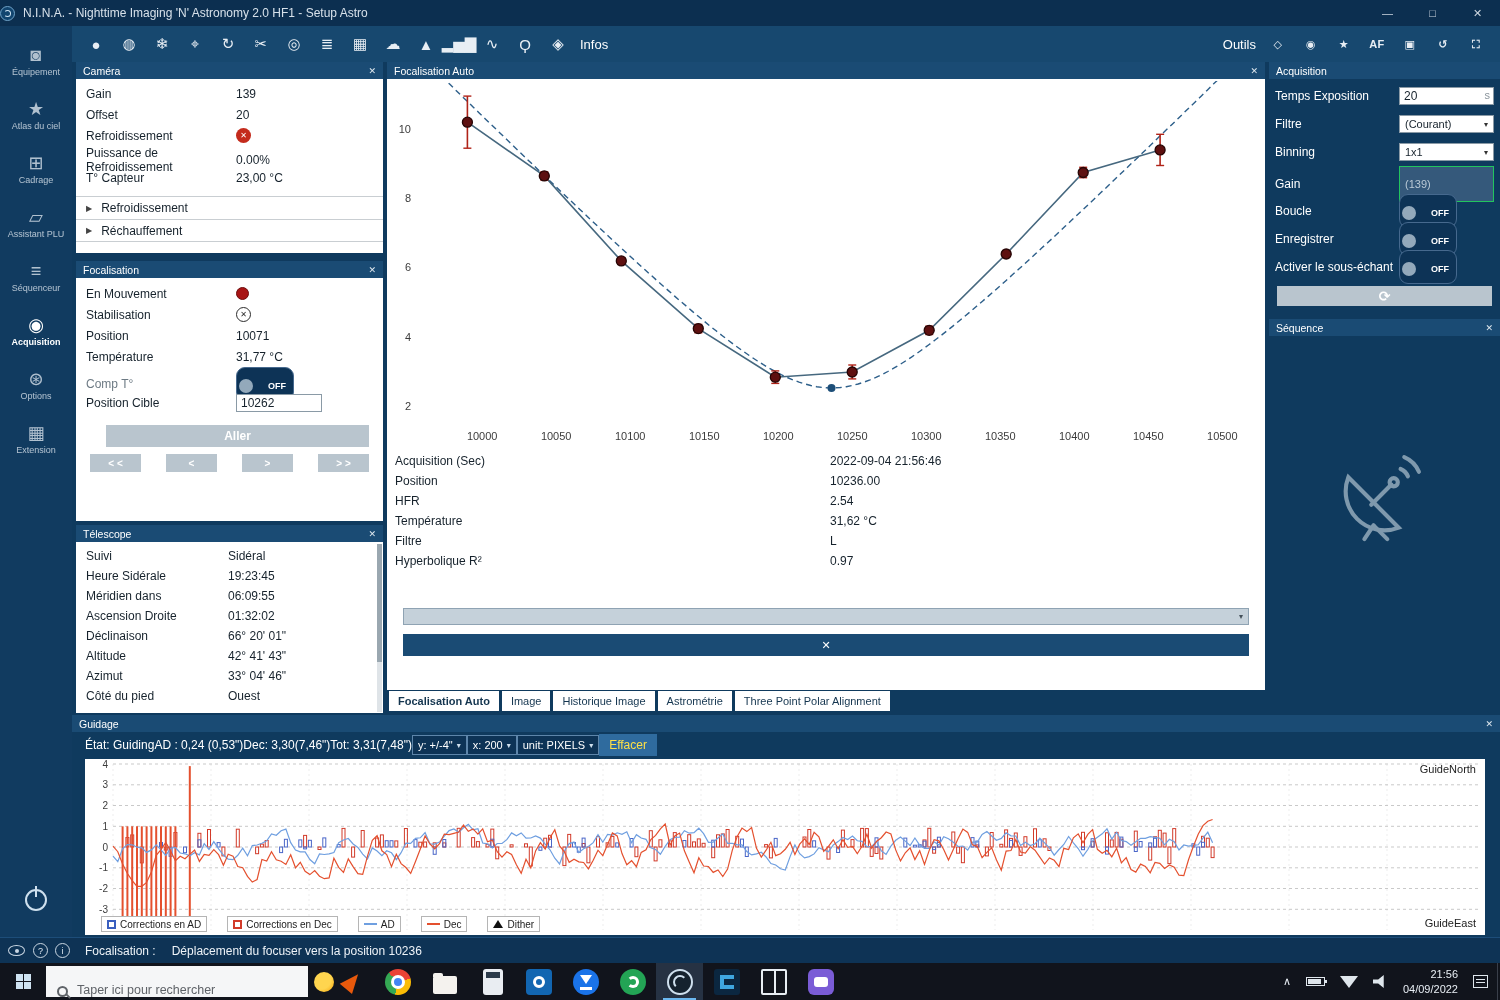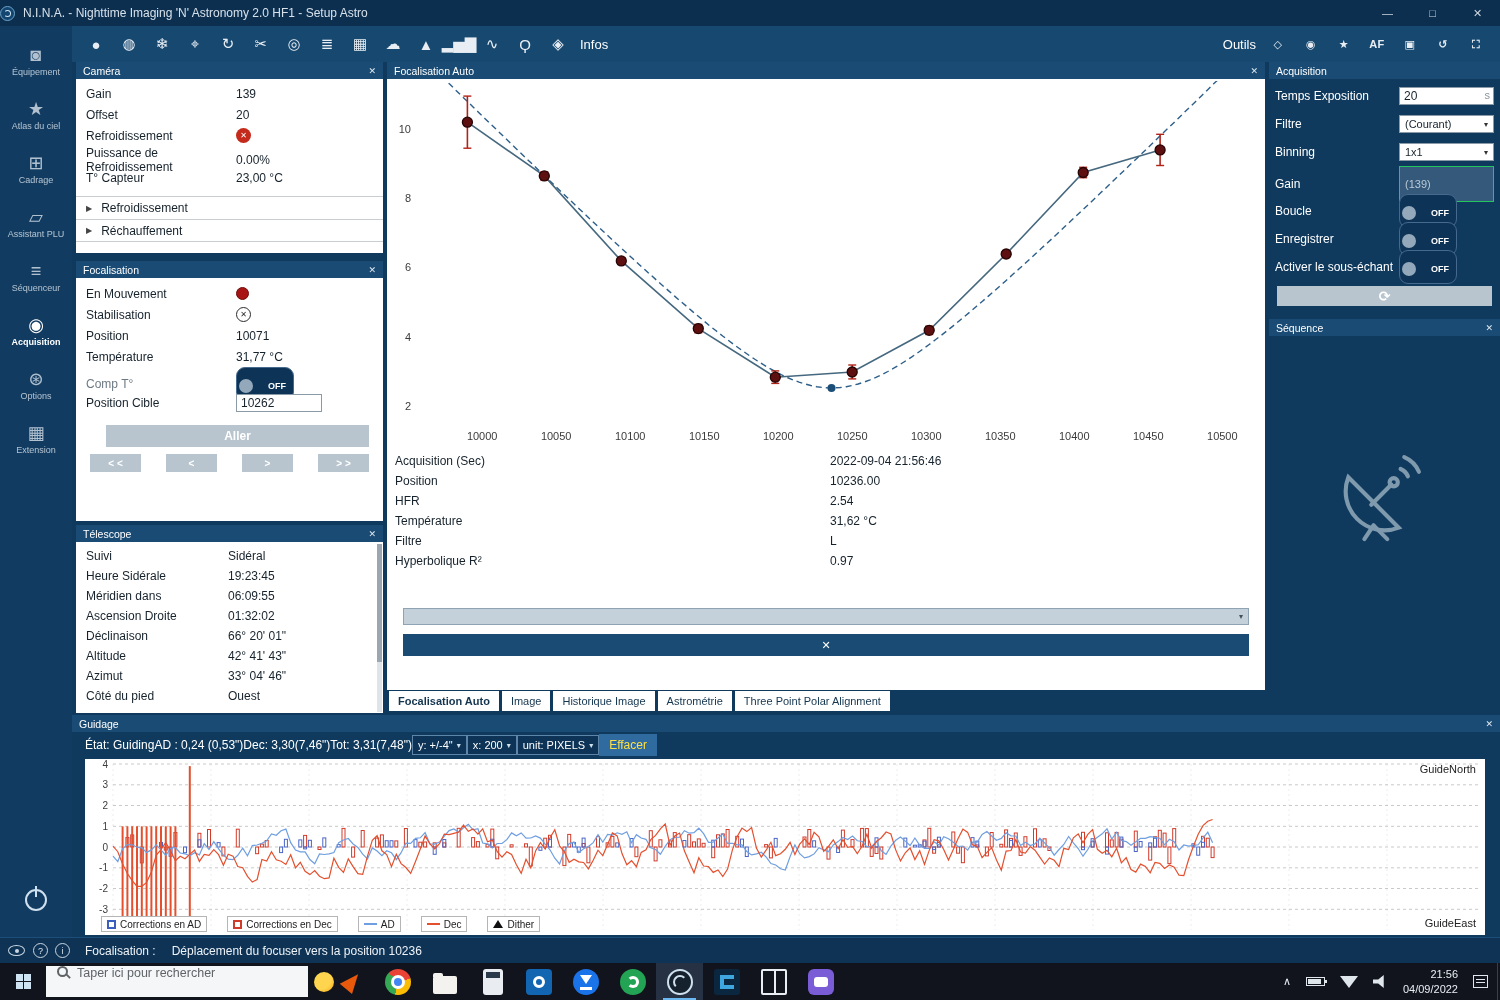--- a/index.html
+++ b/index.html
@@ -119,21 +119,21 @@
 .eye{width:17px;height:11px;border:1.5px solid #c9d6e2;border-radius:50%;position:relative;margin-right:8px;flex:0 0 auto}
 .eye::after{content:"";position:absolute;left:50%;top:50%;width:4px;height:4px;background:#c9d6e2;border-radius:50%;transform:translate(-50%,-50%)}
 .sb-prefix{margin-left:8px}
 .sb-msg{margin-left:16px}
 
 
 .taskbar{position:absolute;left:0;top:963px;width:1500px;height:37px;background:#11141c;display:flex;align-items:center}
 .start{width:46px;height:37px;display:flex;align-items:center;justify-content:center}
 .winlogo{display:grid;grid-template-columns:7px 7px;gap:1px}
 .winlogo i{width:7px;height:7px;background:#cfe3f2}
-.searchbox{width:262px;height:31px;background:#f5f6f7;display:flex;align-items:flex-start;color:#5f6368;font-size:12.5px}
+.searchbox{width:262px;height:31px;background:#f5f6f7;display:flex;align-items:flex-end;color:#5f6368;font-size:12.5px}
 .mag{width:11px;height:11px;border:2px solid #5f6368;border-radius:50%;position:relative;margin:0 9px 0 11px;flex:0 0 auto}
 .mag::after{content:"";position:absolute;width:6px;height:2px;background:#5f6368;transform:rotate(45deg);right:-5px;bottom:-2px}
 .hl{margin-left:6px}
 .hl1{width:20px;height:20px;border-radius:50%;background:radial-gradient(circle at 35% 35%,#ffd54f 55%,#f59f00 100%)}
 .hl2{width:0;height:0;border-left:8px solid transparent;border-right:8px solid transparent;border-bottom:19px solid #e8590c;transform:rotate(40deg);margin-left:10px}
 .apps{display:flex;margin-left:14px}
 .tb-app{width:47px;height:37px;display:flex;align-items:center;justify-content:center;position:relative}
 .tb-app.active{background:#263243}
 .tb-app.active::after{content:"";position:absolute;left:7px;right:7px;bottom:0;height:2px;background:#6cb8f0}
 .ic{display:block;width:26px;height:26px;position:relative}

